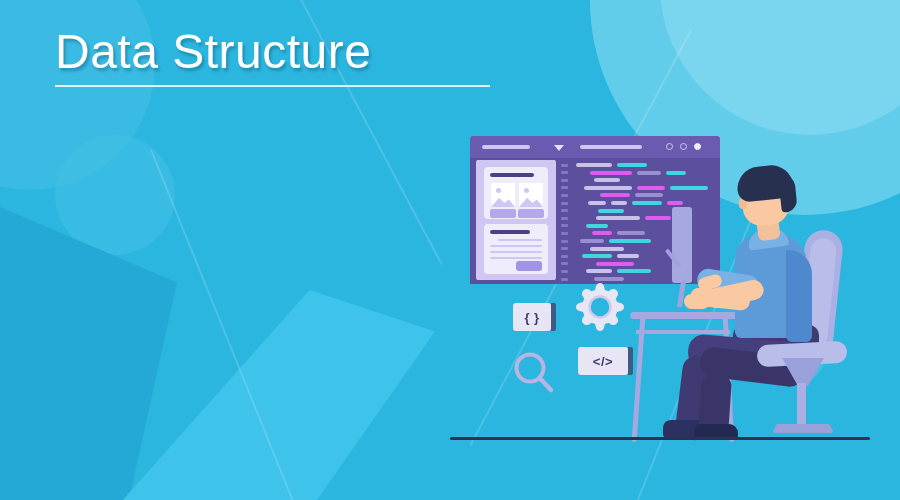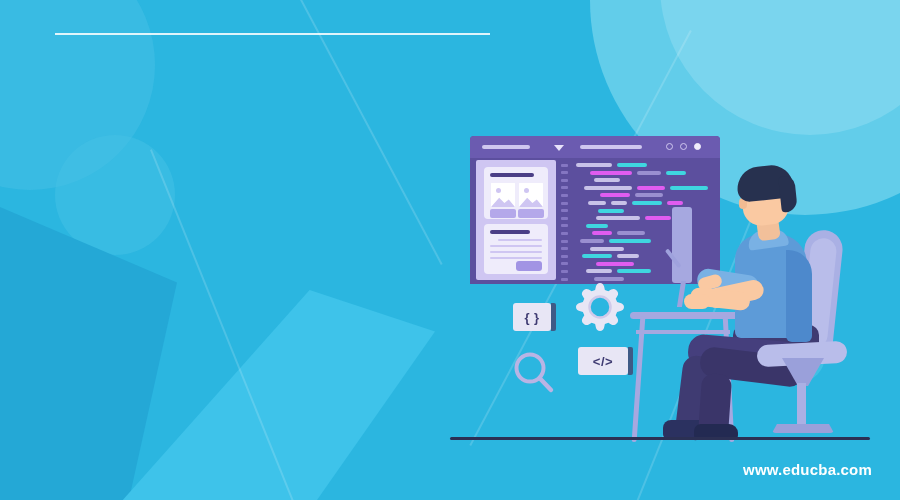--- a/index.html
+++ b/index.html
@@ -197,20 +197,21 @@
     <div class="circ c6"></div>
     <div class="poly p-dark"></div>
     <div class="poly p-light"></div>
     <div class="streak s1"></div>
     <div class="streak s2"></div>
     <div class="streak s3"></div>
     <div class="streak s4"></div>
   </div>
 
   <div id="headline">
+    <div class="ln">Data Structure</div>
     <div class="rule"></div>
   </div>
 
   <div id="illo">
 
     <div class="ch-back"></div>
     <div class="ch-back-in"></div>
 
     <div class="win">
       <div class="win-bar">
@@ -346,14 +347,13 @@
       <circle cx="28" cy="27" r="10.5" fill="#2bb6e0"></circle>
       <circle cx="28" cy="27" r="10.5" fill="none" stroke="#cfcaea" stroke-width="2.5"></circle>
     </svg>
 
     <svg class="mag" viewBox="0 0 44 46">
       <circle cx="18" cy="18" r="13.5" fill="none" stroke="#b9b4e4" stroke-width="4"></circle>
       <line x1="27.5" y1="28" x2="39" y2="40" stroke="#b9b4e4" stroke-width="4.5" stroke-linecap="round"></line>
     </svg>
   </div>
 
-  <div id="site">www.educba.com</div>
 </div>
 
 </body></html>

